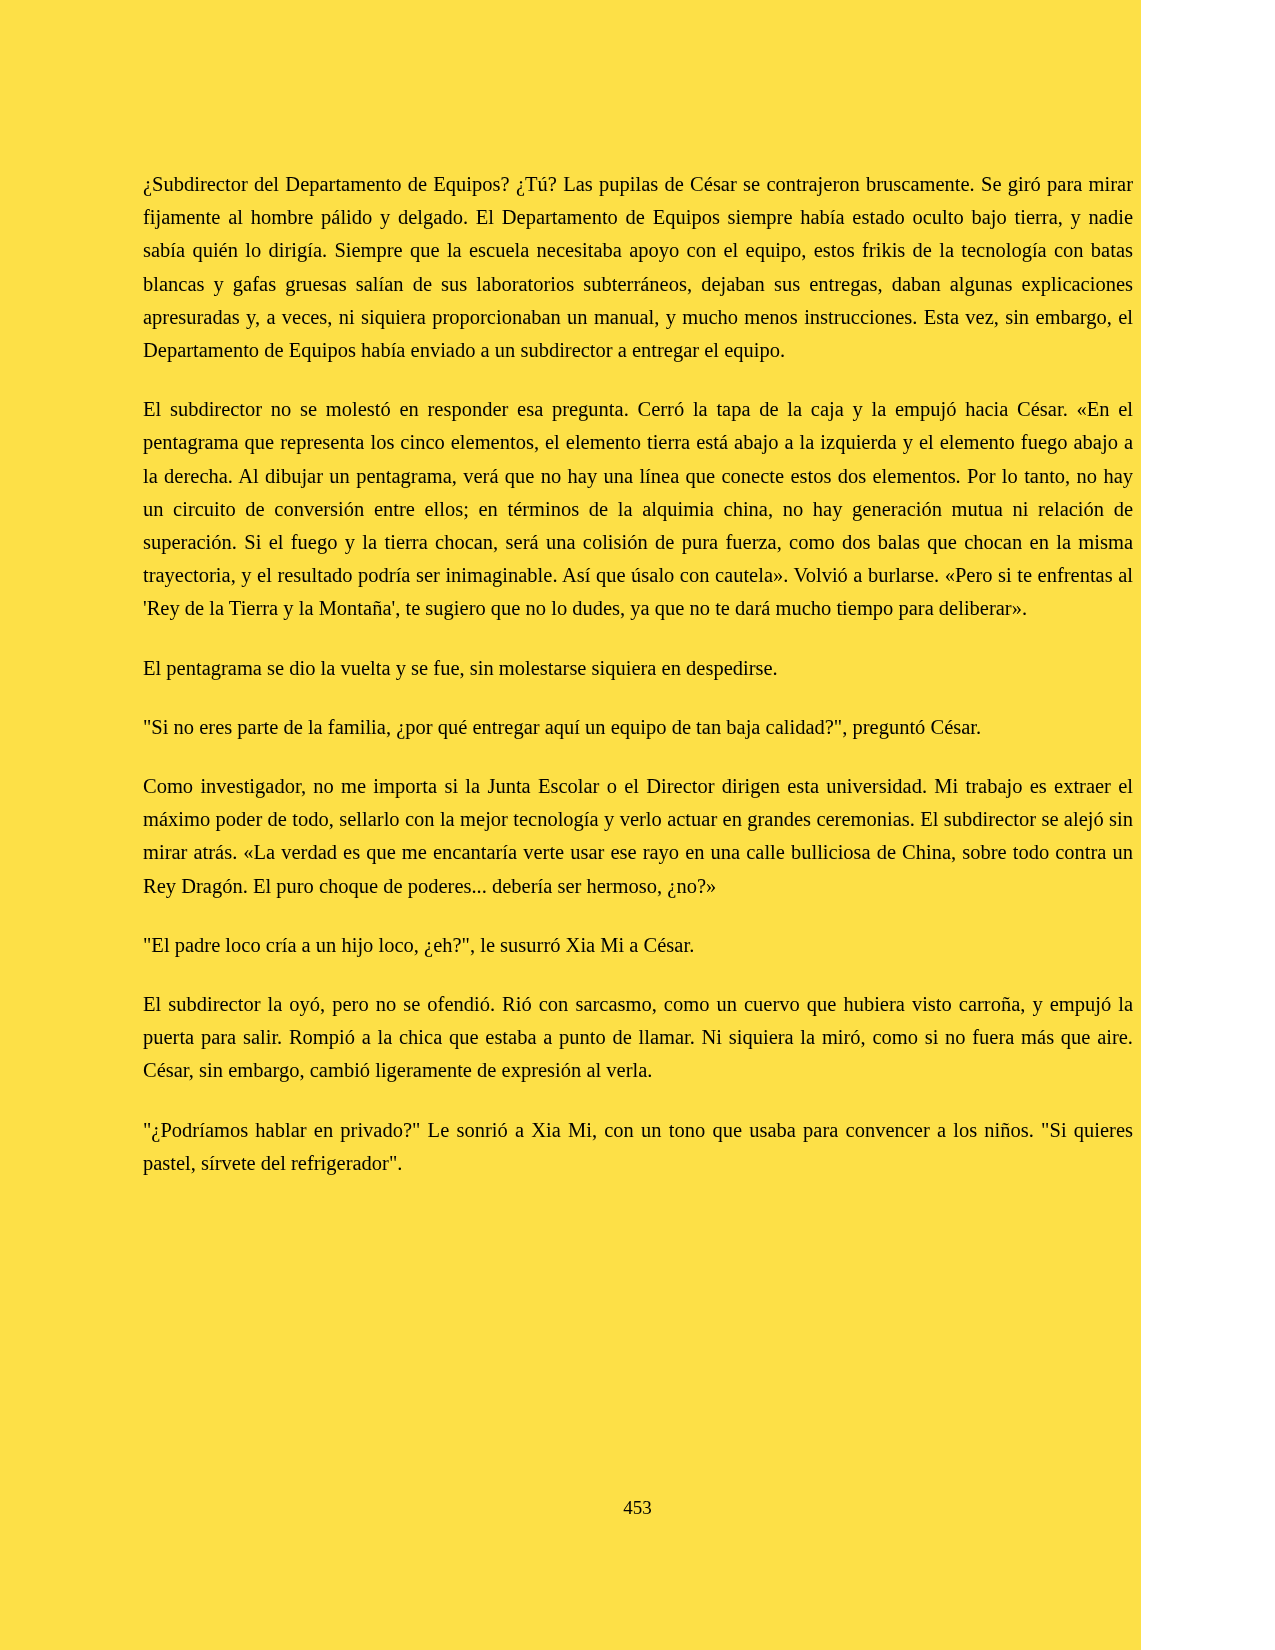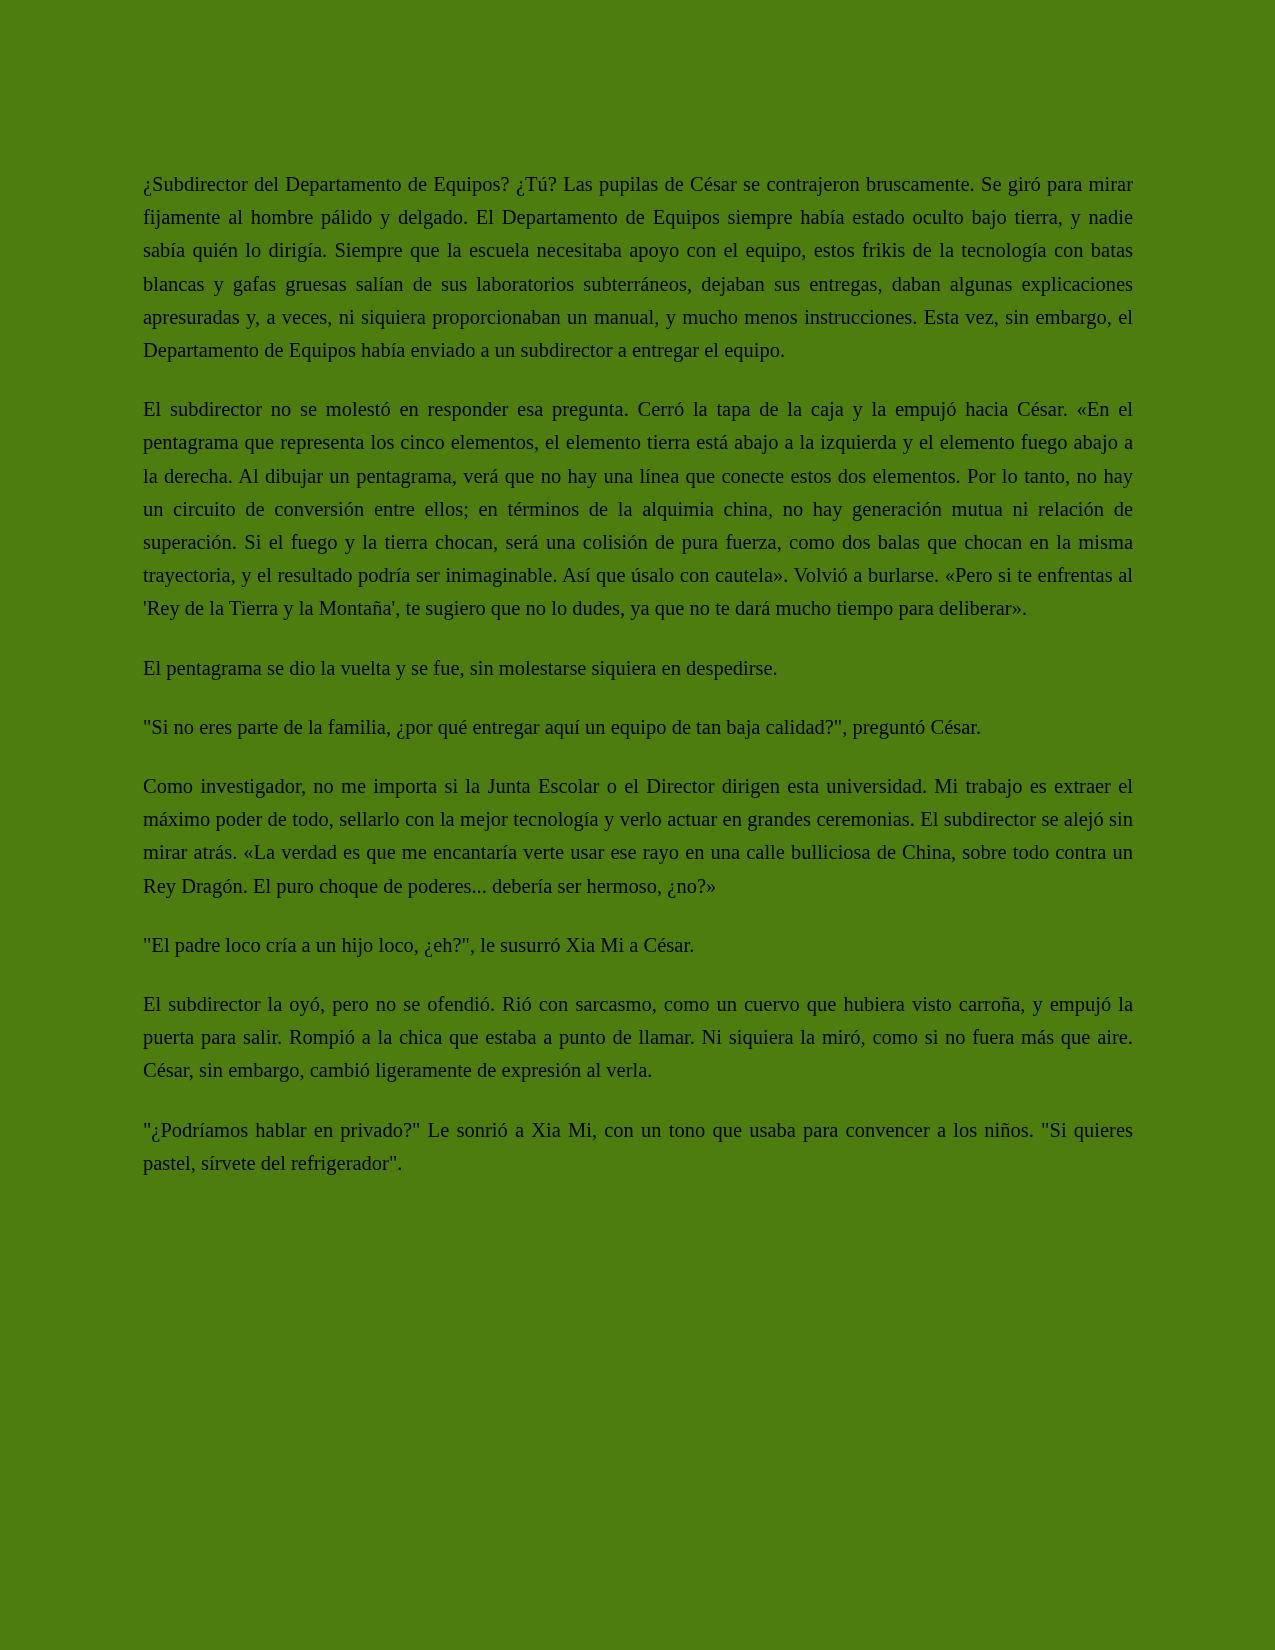--- a/index.html
+++ b/index.html
@@ -13,23 +13,23 @@
     height: 1650px;
     position: relative;
     font-family: "Liberation Serif", "DejaVu Serif", serif;
     color: #000000;
     -webkit-font-smoothing: antialiased;
   }
   .page {
     position: absolute;
     left: 0;
     top: 0;
-    width: 1275px;
+    width: 1141px;
     height: 1650px;
-    background: #4d7c0f;
+    background: #fde047;
     overflow: hidden;
   }
   .text-column {
     position: absolute;
     left: 143px;
     top: 168px;
     width: 990px;
   }
   .para {
     margin: 0 0 26px 0;
@@ -67,14 +67,15 @@
     <p class="para">¿Subdirector del Departamento de Equipos? ¿Tú? Las pupilas de César se contrajeron bruscamente. Se giró para mirar fijamente al hombre pálido y delgado. El Departamento de Equipos siempre había estado oculto bajo tierra, y nadie sabía quién lo dirigía. Siempre que la escuela necesitaba apoyo con el equipo, estos frikis de la tecnología con batas blancas y gafas gruesas salían de sus laboratorios subterráneos, dejaban sus entregas, daban algunas explicaciones apresuradas y, a veces, ni siquiera proporcionaban un manual, y mucho menos instrucciones. Esta vez, sin embargo, el Departamento de Equipos había enviado a un subdirector a entregar el equipo.</p>
     <p class="para">El subdirector no se molestó en responder esa pregunta. Cerró la tapa de la caja y la empujó hacia César. «En el pentagrama que representa los cinco elementos, el elemento tierra está abajo a la izquierda y el elemento fuego abajo a la derecha. Al dibujar un pentagrama, verá que no hay una línea que conecte estos dos elementos. Por lo tanto, no hay un circuito de conversión entre ellos; en términos de la alquimia china, no hay generación mutua ni relación de superación. Si el fuego y la tierra chocan, será una colisión de pura fuerza, como dos balas que chocan en la misma trayectoria, y el resultado podría ser inimaginable. Así que úsalo con cautela». Volvió a burlarse. «Pero si te enfrentas al 'Rey de la Tierra y la Montaña', te sugiero que no lo dudes, ya que no te dará mucho tiempo para deliberar».</p>
     <p class="para">El pentagrama se dio la vuelta y se fue, sin molestarse siquiera en despedirse.</p>
     <p class="para">"Si no eres parte de la familia, ¿por qué entregar aquí un equipo de tan baja calidad?", preguntó César.</p>
     <p class="para">Como investigador, no me importa si la Junta Escolar o el Director dirigen esta universidad. Mi trabajo es extraer el máximo poder de todo, sellarlo con la mejor tecnología y verlo actuar en grandes ceremonias. El subdirector se alejó sin mirar atrás. «La verdad es que me encantaría verte usar ese rayo en una calle bulliciosa de China, sobre todo contra un Rey Dragón. El puro choque de poderes... debería ser hermoso, ¿no?»</p>
     <p class="para">"El padre loco cría a un hijo loco, ¿eh?", le susurró Xia Mi a César.</p>
     <p class="para">El subdirector la oyó, pero no se ofendió. Rió con sarcasmo, como un cuervo que hubiera visto carroña, y empujó la puerta para salir. Rompió a la chica que estaba a punto de llamar. Ni siquiera la miró, como si no fuera más que aire. César, sin embargo, cambió ligeramente de expresión al verla.</p>
     <p class="para">"¿Podríamos hablar en privado?" Le sonrió a Xia Mi, con un tono que usaba para convencer a los niños. "Si quieres pastel, sírvete del refrigerador".</p>
   </div>
 
+  <div class="page-number">453</div>
 
 </div>
 
 </body></html>

